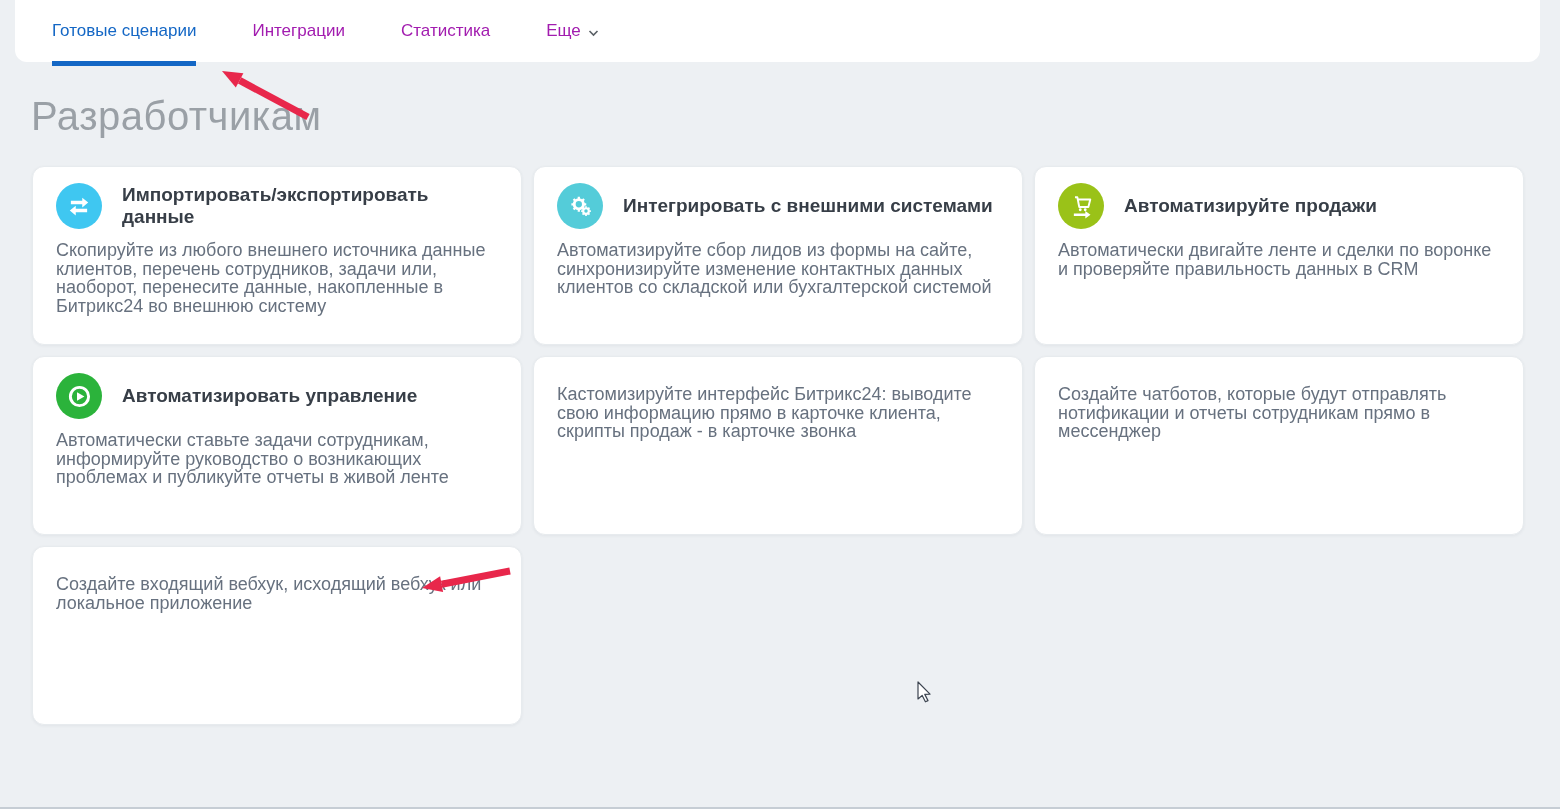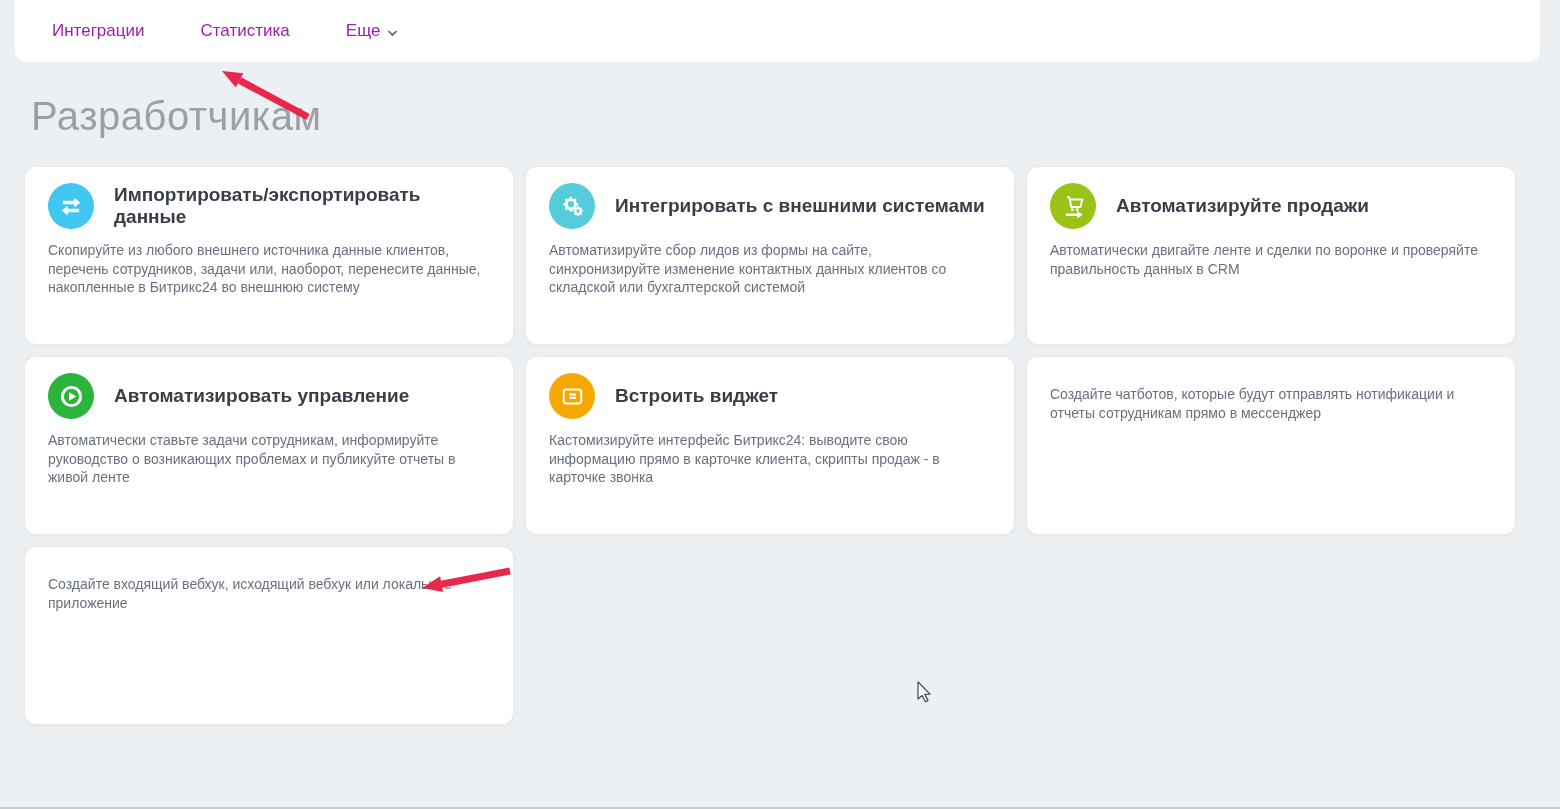--- a/index.html
+++ b/index.html
@@ -25,48 +25,52 @@
     content:"";position:absolute;left:0;right:0;bottom:-4px;height:5px;
     background:var(--accent,#1467c5);
   }
   
   h1.page-title{
     position:absolute;left:31px;top:94px;margin:0;
     font-size:40px;font-weight:300;color:#9aa0a6;letter-spacing:.5px;
   }
   
   .grid{
-    position:absolute;left:24px;top:166px;width:1513px;
+    position:absolute;left:32px;top:166px;width:1513px;
     display:grid;grid-template-columns:repeat(3,490px);
     column-gap:21px;row-gap:21px;grid-auto-rows:179px;gap:11px;
   }
   .card{
     box-sizing:border-box;background:#fff;border-radius:12px;
     border:1px solid #e7ebee;box-shadow:0 1px 3px rgba(70,80,95,.07);
     padding:16px 28px 0 23px;cursor:pointer;
   }
   .card-head{display:flex;align-items:center;gap:20px;}
   .icon-circle{
     width:46px;height:46px;border-radius:50%;flex:none;
     display:flex;align-items:center;justify-content:center;
   }
   .card-title{margin:0;font-size:19px;font-weight:700;color:#373e47;}
   .card-desc{
-    margin:12px 0 0;font-size:14px;line-height:18.5px;color:#67717f;
+    margin:12px 0 0;font-size:18px;line-height:18.5px;color:#67717f;
     max-width:448px;
   }
   
   .overlay{position:absolute;left:0;top:0;width:1560px;height:809px;pointer-events:none;}
   .bottom-edge{position:absolute;left:0;bottom:0;width:1560px;height:2px;background:rgba(150,162,175,.45);}
 </style>
 </head>
 <body style="--page-bg: #edf0f3; --accent: #1467c5;">
 
 <header class="topbar">
   <nav class="tabs" id="tabs">
+      <div class="tab active">
+    <span class="tab-label">Готовые сценарии</span>
+
+  </div>
       <div class="tab">
     <span class="tab-label">Интеграции</span>
 
   </div>
       <div class="tab">
     <span class="tab-label">Статистика</span>
 
   </div>
       <div class="tab">
     <span class="tab-label">Еще</span>
@@ -126,30 +130,20 @@
           <svg viewBox="0 0 24 24" width="27" height="27">
             <circle cx="12" cy="12" r="8.1" fill="none" stroke="#fff" stroke-width="2.6"></circle>
             <path fill="#fff" d="M9.8 8.2l6.6 3.8-6.6 3.8z"></path>
           </svg>
         </span>
       <h2 class="card-title">Автоматизировать управление</h2>
     </div>
     <p class="card-desc">Автоматически ставьте задачи сотрудникам, информируйте руководство о возникающих проблемах и публикуйте отчеты в живой ленте</p>
   </article>
     <article class="card">
-    <div class="card-head">
-      <span class="icon-circle" style="background: rgb(247, 168, 0);">
-          <svg viewBox="0 0 24 24" width="27" height="27">
-            <rect x="4.2" y="5.8" width="15.6" height="12.4" rx="2.4" fill="none" stroke="#fff" stroke-width="1.8"></rect>
-            <rect x="9.3" y="9.2" width="5.8" height="2" fill="#fff"></rect>
-            <rect x="9.3" y="12.2" width="5.8" height="2" fill="#fff"></rect>
-          </svg>
-        </span>
-      <h2 class="card-title">Встроить виджет</h2>
-    </div>
     <p class="card-desc">Кастомизируйте интерфейс Битрикс24: выводите свою информацию прямо в карточке клиента, скрипты продаж - в карточке звонка</p>
   </article>
     <article class="card">
     <p class="card-desc">Создайте чатботов, которые будут отправлять нотификации и отчеты сотрудникам прямо в мессенджер</p>
   </article>
     <article class="card">
     <p class="card-desc">Создайте входящий вебхук, исходящий вебхук или локальное приложение</p>
   </article>
   </section>
 

